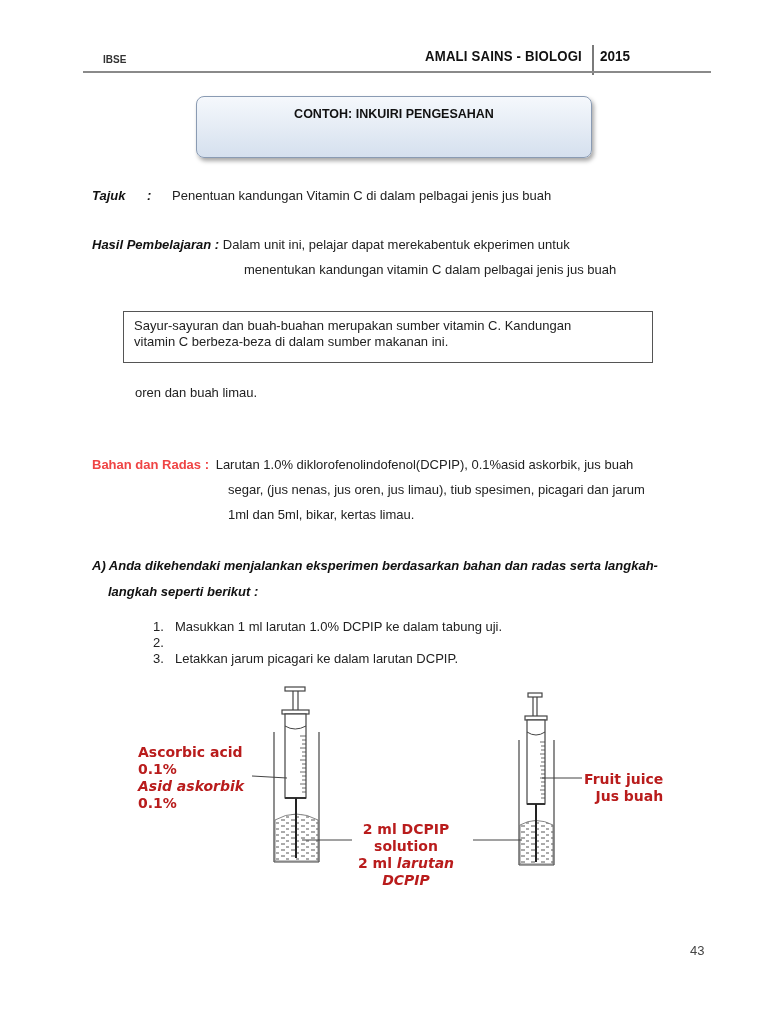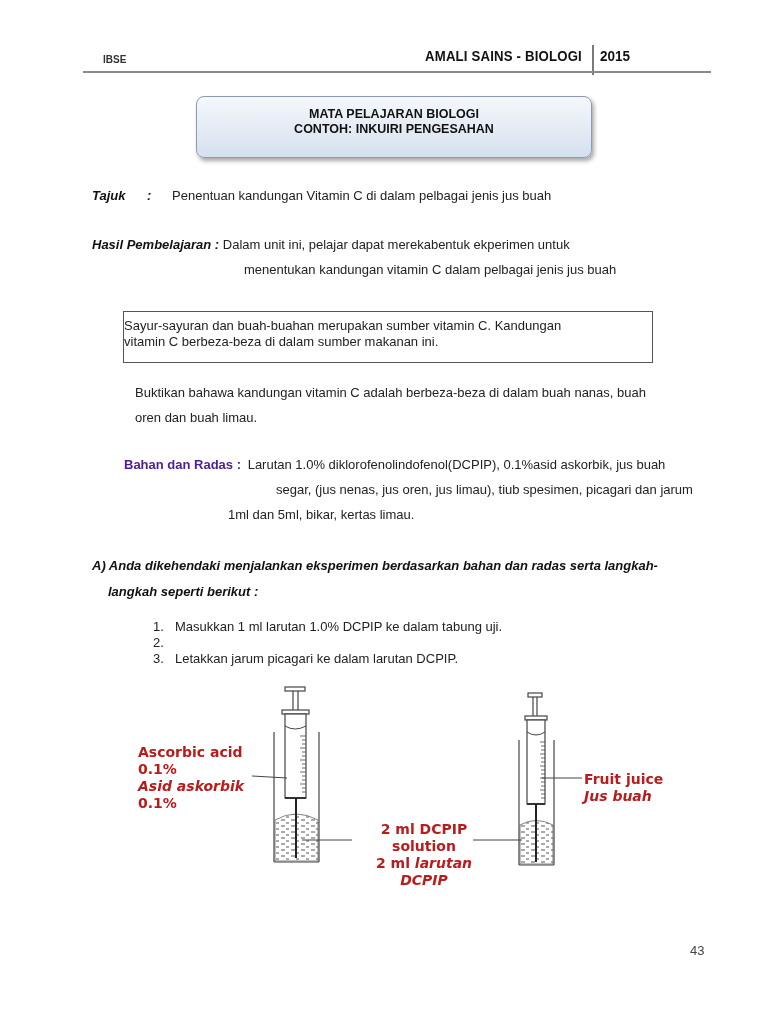--- a/index.html
+++ b/index.html
@@ -9,43 +9,42 @@
   .hdr-left { left:103px; top:54px; font-size:10px; font-weight:bold; color:#333; }
   .hdr-title { left:425px; top:47px; font-size:15px; font-weight:bold; color:#111; letter-spacing:0.2px; transform:scaleX(0.88); transform-origin:left top; }
   .hdr-year { left:600px; top:47px; font-size:15px; font-weight:bold; color:#111; transform:scaleX(0.9); transform-origin:left top; }
   .hdr-vsep { left:592px; top:45px; width:2px; height:30px; background:#7a7a7a; }
   .hdr-line { left:83px; top:71px; width:628px; height:2px; background:#8a8a8a; }
   .title-box { left:196px; top:96px; width:396px; height:62px; border:1.5px solid #8a9bb3; border-radius:8px;
       background:linear-gradient(#f5f8fc, #d5e0ee); box-shadow:2px 3px 4px rgba(0,0,0,0.35);
       text-align:center; font-weight:bold; font-size:12.5px; color:#111; line-height:15px; padding-top:10px; box-sizing:border-box; }
   .txt { font-size:13px; color:#222; line-height:24px; }
   .lbl { font-weight:bold; font-style:italic; color:#111; }
-  .lbl-b { font-weight:bold; color:#4c1d95;margin-left:32px; }
+  .lbl-b { font-weight:bold; color:#ef4444; }
   .note-box { left:123px; top:311px; width:530px; height:52px; border:1.5px solid #555; box-sizing:border-box;
-      padding:6px 0; font-size:13px; line-height:16px; color:#222; }
+      padding:6px 10px; font-size:13px; line-height:16px; color:#222; }
   .intro { left:135px; top:380px; width:560px; font-size:13px; line-height:25px; color:#222; }
   .qA { left:92px; top:553px; width:610px; font-size:13px; font-weight:bold; font-style:italic; line-height:26px; color:#111; }
   .steps { left:153px; top:619px; font-size:13px; line-height:16px; color:#222; margin:0; padding:0; list-style:none; }
   .steps li { display:flex; }
   .steps .num { width:22px; }
   .fig { left:130px; top:680px; width:560px; height:215px; }
   .fig-lbl { font-family:"DejaVu Sans", sans-serif; font-size:14px; font-weight:bold; color:#b91c1c; line-height:17px; }
   .page-num { left:690px; top:943px; font-size:13px; color:#444; }
 </style>
 </head>
 <body>
 
 <div class="abs hdr-left">IBSE</div>
 <div class="abs hdr-title">AMALI SAINS - BIOLOGI</div>
 <div class="abs hdr-vsep"></div>
 <div class="abs hdr-year">2015</div>
 <div class="abs hdr-line"></div>
 
 <div class="abs title-box">
-  <div>MATA PELAJARAN BIOLOGI</div>
   <div>CONTOH: INKUIRI PENGESAHAN</div>
 </div>
 
 <div class="abs txt" style="left:92px; top:184px;">
   <span class="lbl">Tajuk</span>
   <span class="lbl" style="margin-left:18px;">:</span>
   <span style="margin-left:17px;">Penentuan kandungan Vitamin C di dalam pelbagai jenis jus buah</span>
 </div>
 
 <div class="abs txt" style="left:92px; top:233px;">
@@ -53,29 +52,28 @@
   <span>Dalam unit ini, pelajar dapat merekabentuk ekperimen untuk</span>
 </div>
 <div class="abs txt" style="left:244px; top:258px;">menentukan kandungan vitamin C dalam pelbagai jenis jus buah</div>
 
 <div class="abs note-box">
   <div>Sayur-sayuran dan buah-buahan merupakan sumber vitamin C. Kandungan</div>
   <div>vitamin C berbeza-beza di dalam sumber makanan ini.</div>
 </div>
 
 <div class="abs intro">
-  <div>Buktikan bahawa kandungan vitamin C adalah berbeza-beza di dalam buah nanas, buah</div>
   <div>oren dan buah limau.</div>
 </div>
 
 <div class="abs txt" style="left:92px; top:453px;">
   <span class="lbl-b">Bahan  dan Radas :</span>
   <span style="margin-left:3px;">Larutan 1.0% diklorofenolindofenol(DCPIP), 0.1%asid askorbik, jus buah</span>
 </div>
-<div class="abs txt" style="left:228px; top:478px;margin-left:48px;">segar, (jus nenas, jus oren, jus limau), tiub spesimen, picagari dan jarum</div>
+<div class="abs txt" style="left:228px; top:478px;">segar, (jus nenas, jus oren, jus limau), tiub spesimen, picagari dan jarum</div>
 <div class="abs txt" style="left:228px; top:503px;">1ml dan 5ml, bikar, kertas limau.</div>
 
 <div class="abs qA">
   <div>A) Anda dikehendaki menjalankan eksperimen berdasarkan bahan dan radas serta langkah-</div>
   <div style="padding-left:16px;">langkah seperti berikut :</div>
 </div>
 
 <ol class="abs steps">
   <li>
       <span class="num">1.</span>
@@ -175,25 +173,25 @@
     </g>
   </svg>
 
   <div class="abs fig-lbl" style="left:8px; top:64px;">
     <div>Ascorbic acid</div>
     <div>0.1%</div>
     <div style="font-style:italic;">Asid askorbik</div>
     <div>0.1%</div>
   </div>
 
-  <div class="abs fig-lbl" style="left:224px; top:141px; width:140px; text-align:center;">
+  <div class="abs fig-lbl" style="left:206px; top:141px; width:140px; text-align:center;">
     <div>2 ml DCPIP</div>
     <div>solution</div>
     <div><span>2 ml </span><span style="font-style:italic;">larutan DCPIP</span></div>
   </div>
 
   <div class="abs fig-lbl" style="left:454px; top:91px;">
     <div>Fruit juice</div>
-    <div style="font-style:italic;">Jus buah</div>
+    <div style="text-align:right;">Jus buah</div>
   </div>
 </div>
 
 <div class="abs page-num">43</div>
 
 </body></html>

